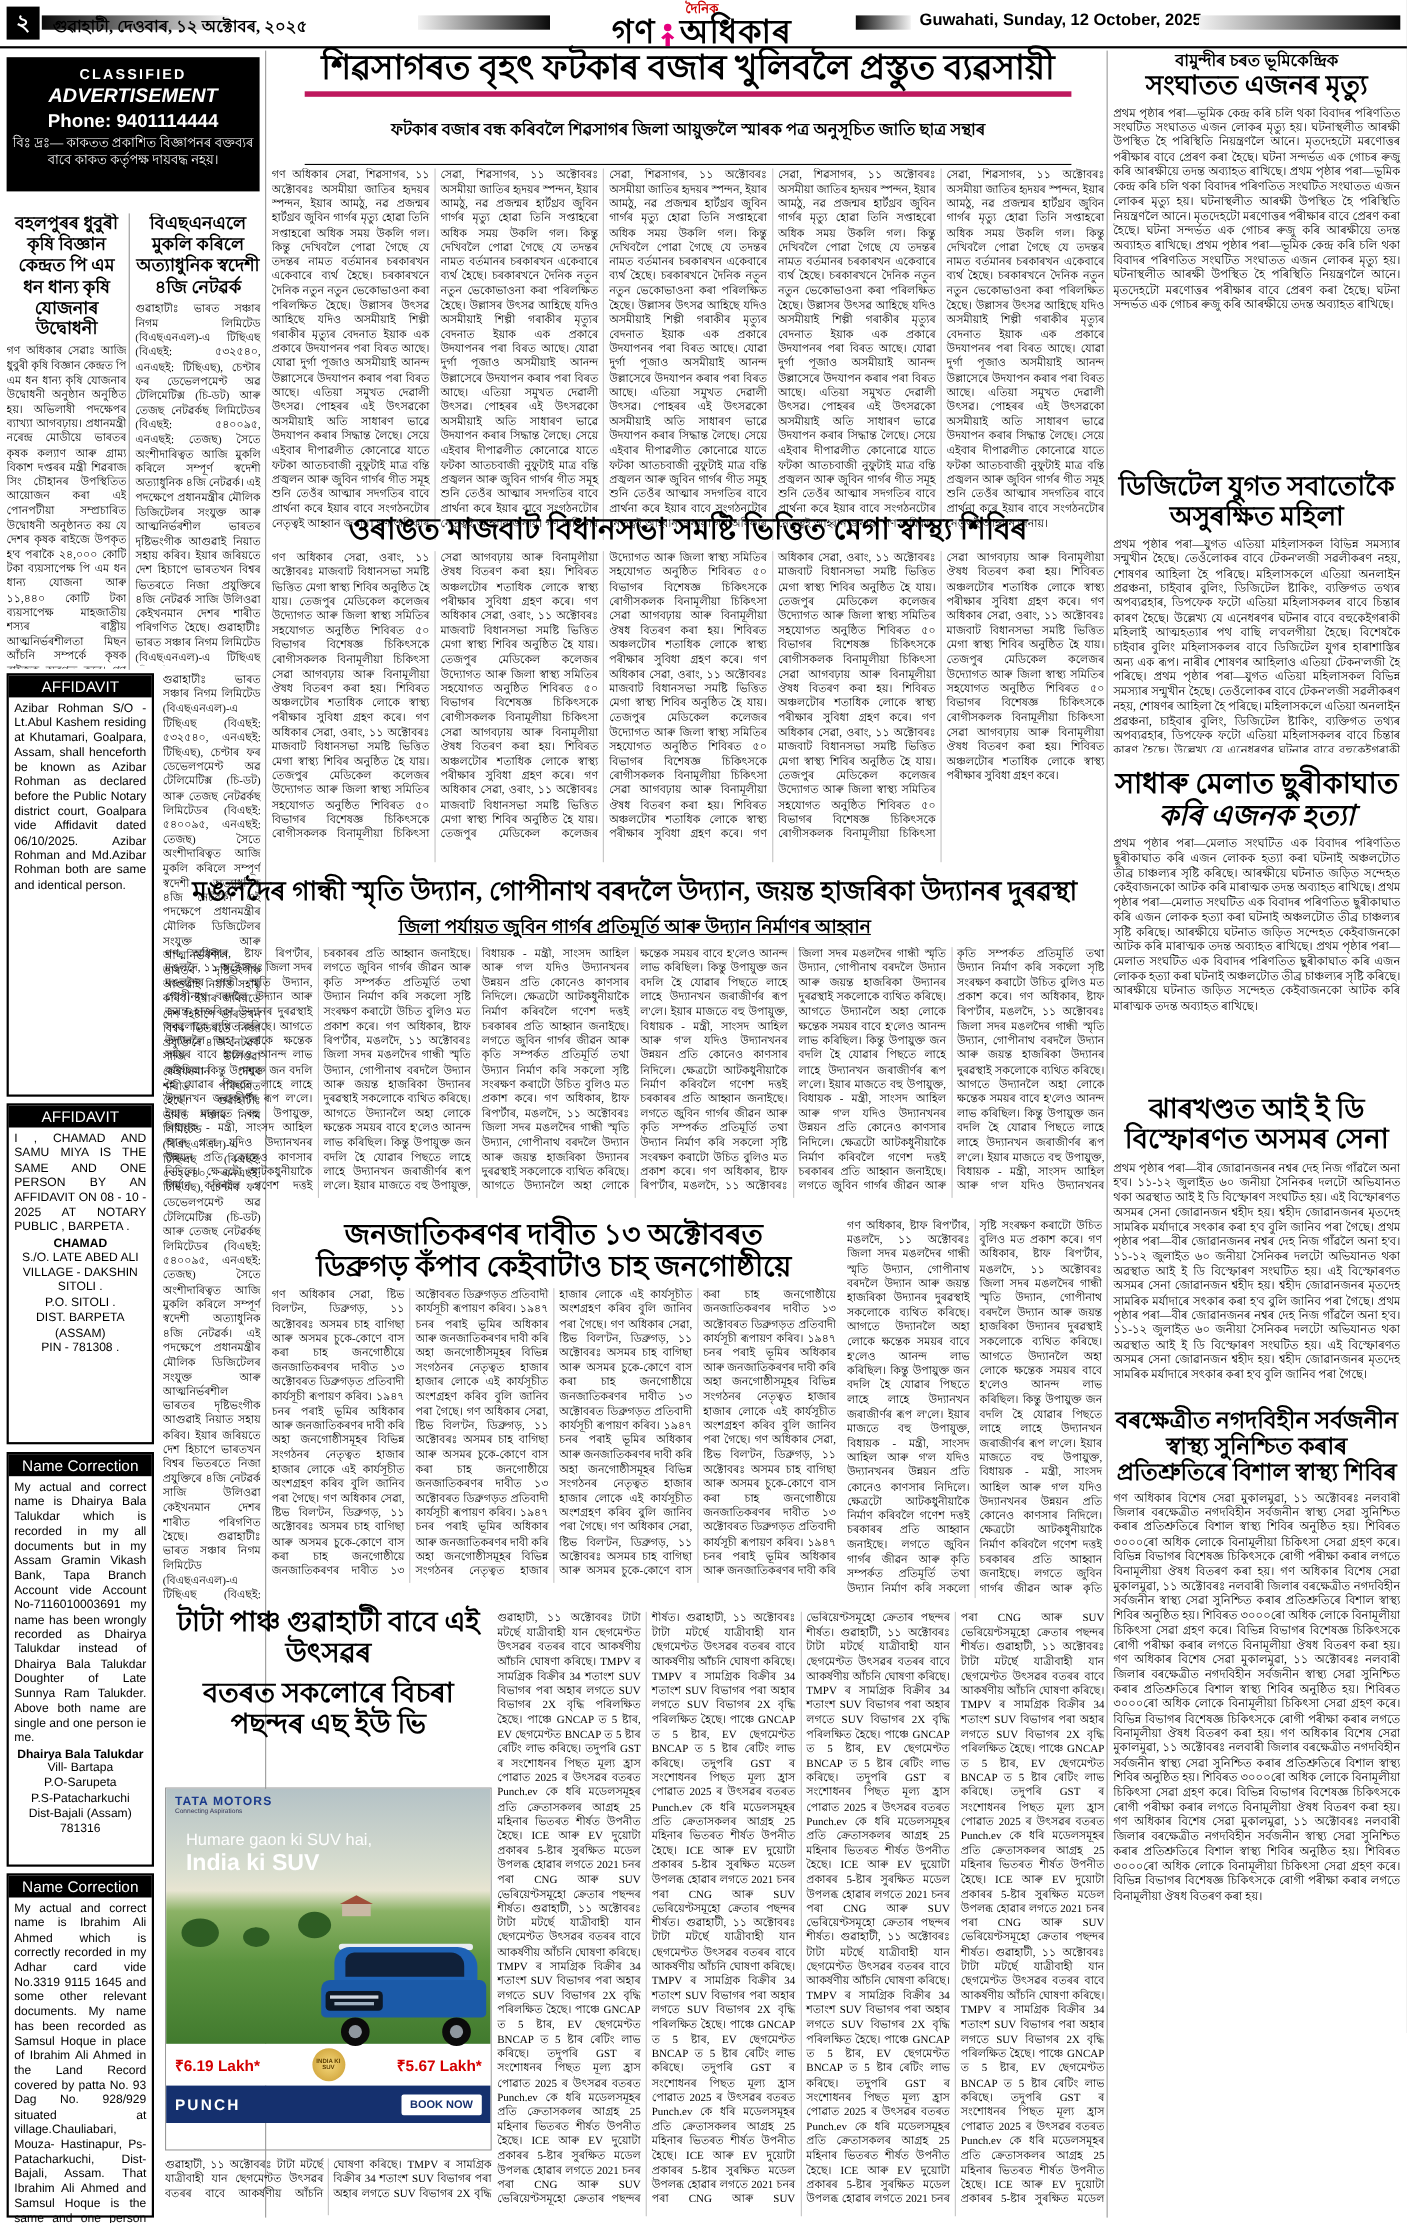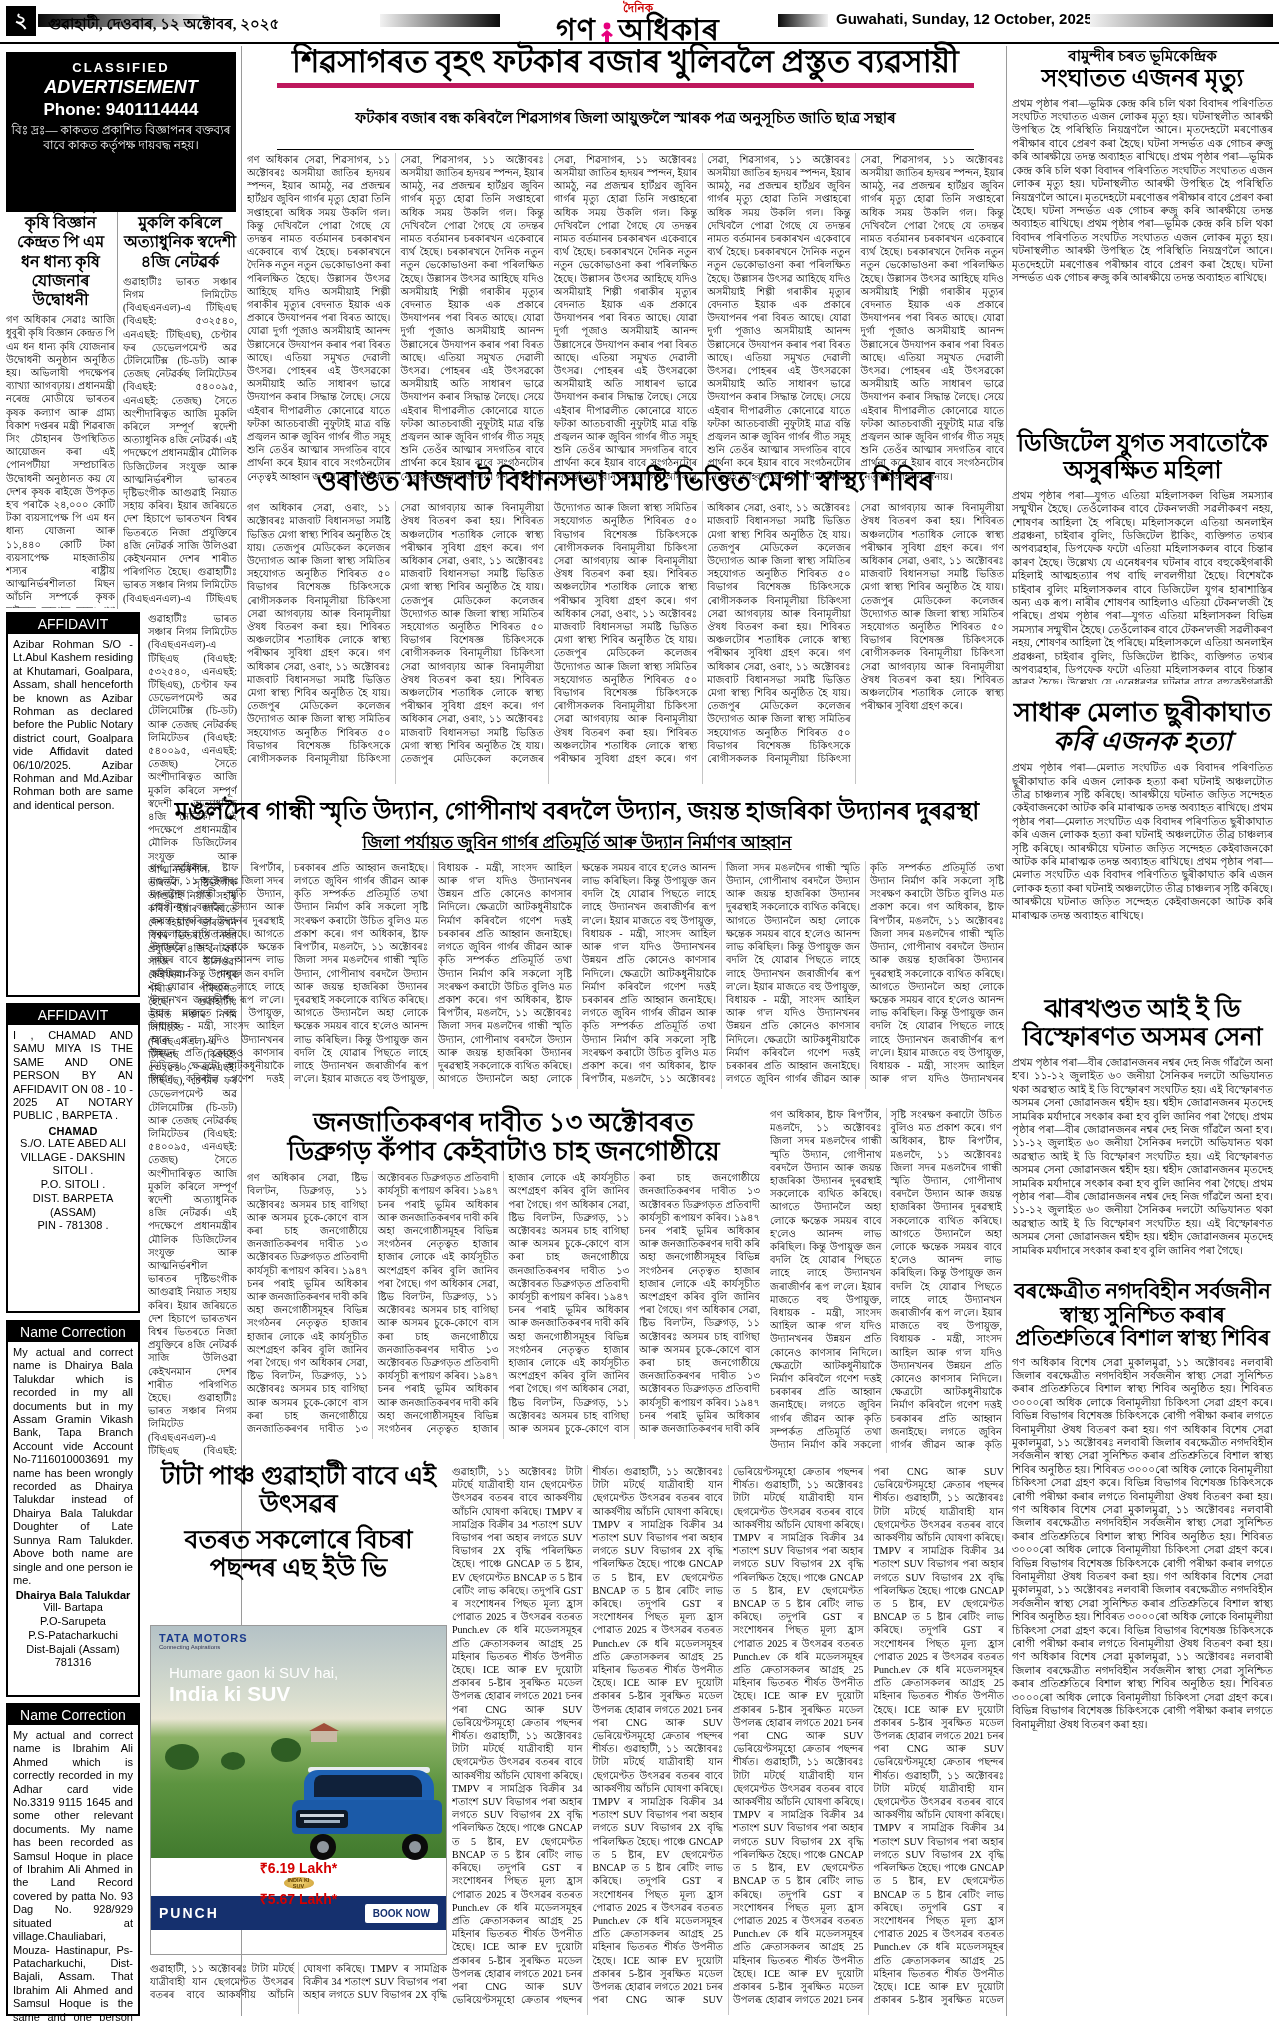--- a/index.html
+++ b/index.html
@@ -24,21 +24,21 @@
   .rail-body{font-size:10.5px;line-height:13.4px;text-align:justify;overflow:hidden;}
   .cols2{column-count:2;column-gap:9px;column-rule:1px solid #c4c4c4;}
   .cols4{column-count:4;column-gap:10px;column-rule:1px solid #c4c4c4;}
   .cols5{column-count:5;column-gap:10px;column-rule:1px solid #c4c4c4;}
   .cols6{column-count:6;column-gap:10px;column-rule:1px solid #c4c4c4;}
   .subhead{font-weight:bold;text-align:center;border-top:5px solid #be185d;border-bottom:1px solid #000;
            padding:18px 0;margin:3px 30px;}
   .subhead-u{font-weight:bold;text-align:center;text-decoration:underline;}
   .vrule{position:absolute;width:1px;background:#9a9a9a;}
   
-  .classified{position:absolute;left:6px;top:52px;width:230px;height:160px;background:#000;color:#fff;
+  .classified{position:absolute;left:6px;top:52px;width:230px;height:122px;background:#000;color:#fff;
               text-align:center;font-family:"Liberation Sans",sans-serif;padding-top:8px;box-sizing:border-box;}
   .classified .l1{font-size:13px;font-weight:bold;letter-spacing:2px;}
   .classified .l2{font-size:18px;font-weight:bold;font-style:italic;margin:2px 0;}
   .classified .l3{font-size:17px;font-weight:bold;}
   .classified .note{font-size:12px;line-height:1.25;margin-top:3px;font-family:"Liberation Serif",serif;}
   .mini-hl{font-size:16px;font-weight:bold;text-align:center;line-height:1.2;margin-bottom:4px;}
   .notice{position:absolute;left:6px;width:134px;border:2px solid #000;box-sizing:border-box;
           font-family:"Liberation Sans",sans-serif;background:#fff;}
   .notice .ntitle{background:#000;color:#fff;text-align:center;font-weight:normal;font-size:14px;padding:2px 0;}
   .notice .nbody{font-size:11px;line-height:1.22;text-align:justify;padding:4px 5px 2px 5px;}
@@ -60,21 +60,21 @@
   .car{position:absolute;right:4px;bottom:8px;width:150px;height:80px;}
   .car .cab{position:absolute;left:12px;top:0;width:130px;height:34px;background:#1e62b5;border-radius:14px 18px 0 0;}
   .car .roof{position:absolute;left:16px;top:-3px;width:122px;height:6px;background:#e8ecf0;border-radius:3px;}
   .car .glass{position:absolute;left:22px;top:5px;width:108px;height:22px;background:#10213a;border-radius:8px 12px 0 0;}
   .car .bodyp{position:absolute;left:0;top:30px;width:150px;height:34px;background:#1b5aa8;border-radius:8px 6px 4px 4px;}
   .car .grille{position:absolute;left:4px;top:40px;width:52px;height:18px;background:#0d1826;border-radius:4px;}
   .car .chev{position:absolute;left:8px;top:44px;width:44px;height:3px;background:#cfd6de;}
   .car .chev2{position:absolute;left:12px;top:50px;width:36px;height:3px;background:#9fb0c0;}
   .car .wheel{position:absolute;bottom:-10px;width:26px;height:26px;background:#0b0b0b;border-radius:50%;}
   .car .wheel:after{content:"";position:absolute;left:7px;top:7px;width:12px;height:12px;background:#8f979e;border-radius:50%;}
-  .ad-prices{height:38px;display:flex;align-items:center;justify-content:space-between;padding:0 8px;background:#fff;flex-direction:column;}
+  .ad-prices{height:38px;display:flex;align-items:center;justify-content:space-between;padding:0 8px;background:#fff;}
   .price{color:#d40000;font-weight:bold;font-size:14px;}
   .badge{width:30px;height:30px;border-radius:50%;background:radial-gradient(#f4d77a,#c99a2e);color:#5a3c00;
          font-size:5.5px;font-weight:bold;display:flex;align-items:center;justify-content:center;text-align:center;}
   .ad-bar{height:34px;background:#15306e;display:flex;align-items:center;justify-content:space-between;padding:0 8px;}
   .ad-model{color:#fff;font-weight:bold;font-size:14px;letter-spacing:2px;}
   .booknow{background:#fff;color:#15306e;font-weight:bold;font-size:10px;padding:4px 8px;border:none;border-radius:2px;cursor:pointer;}
 </style>
 </head>
 <body>
 

